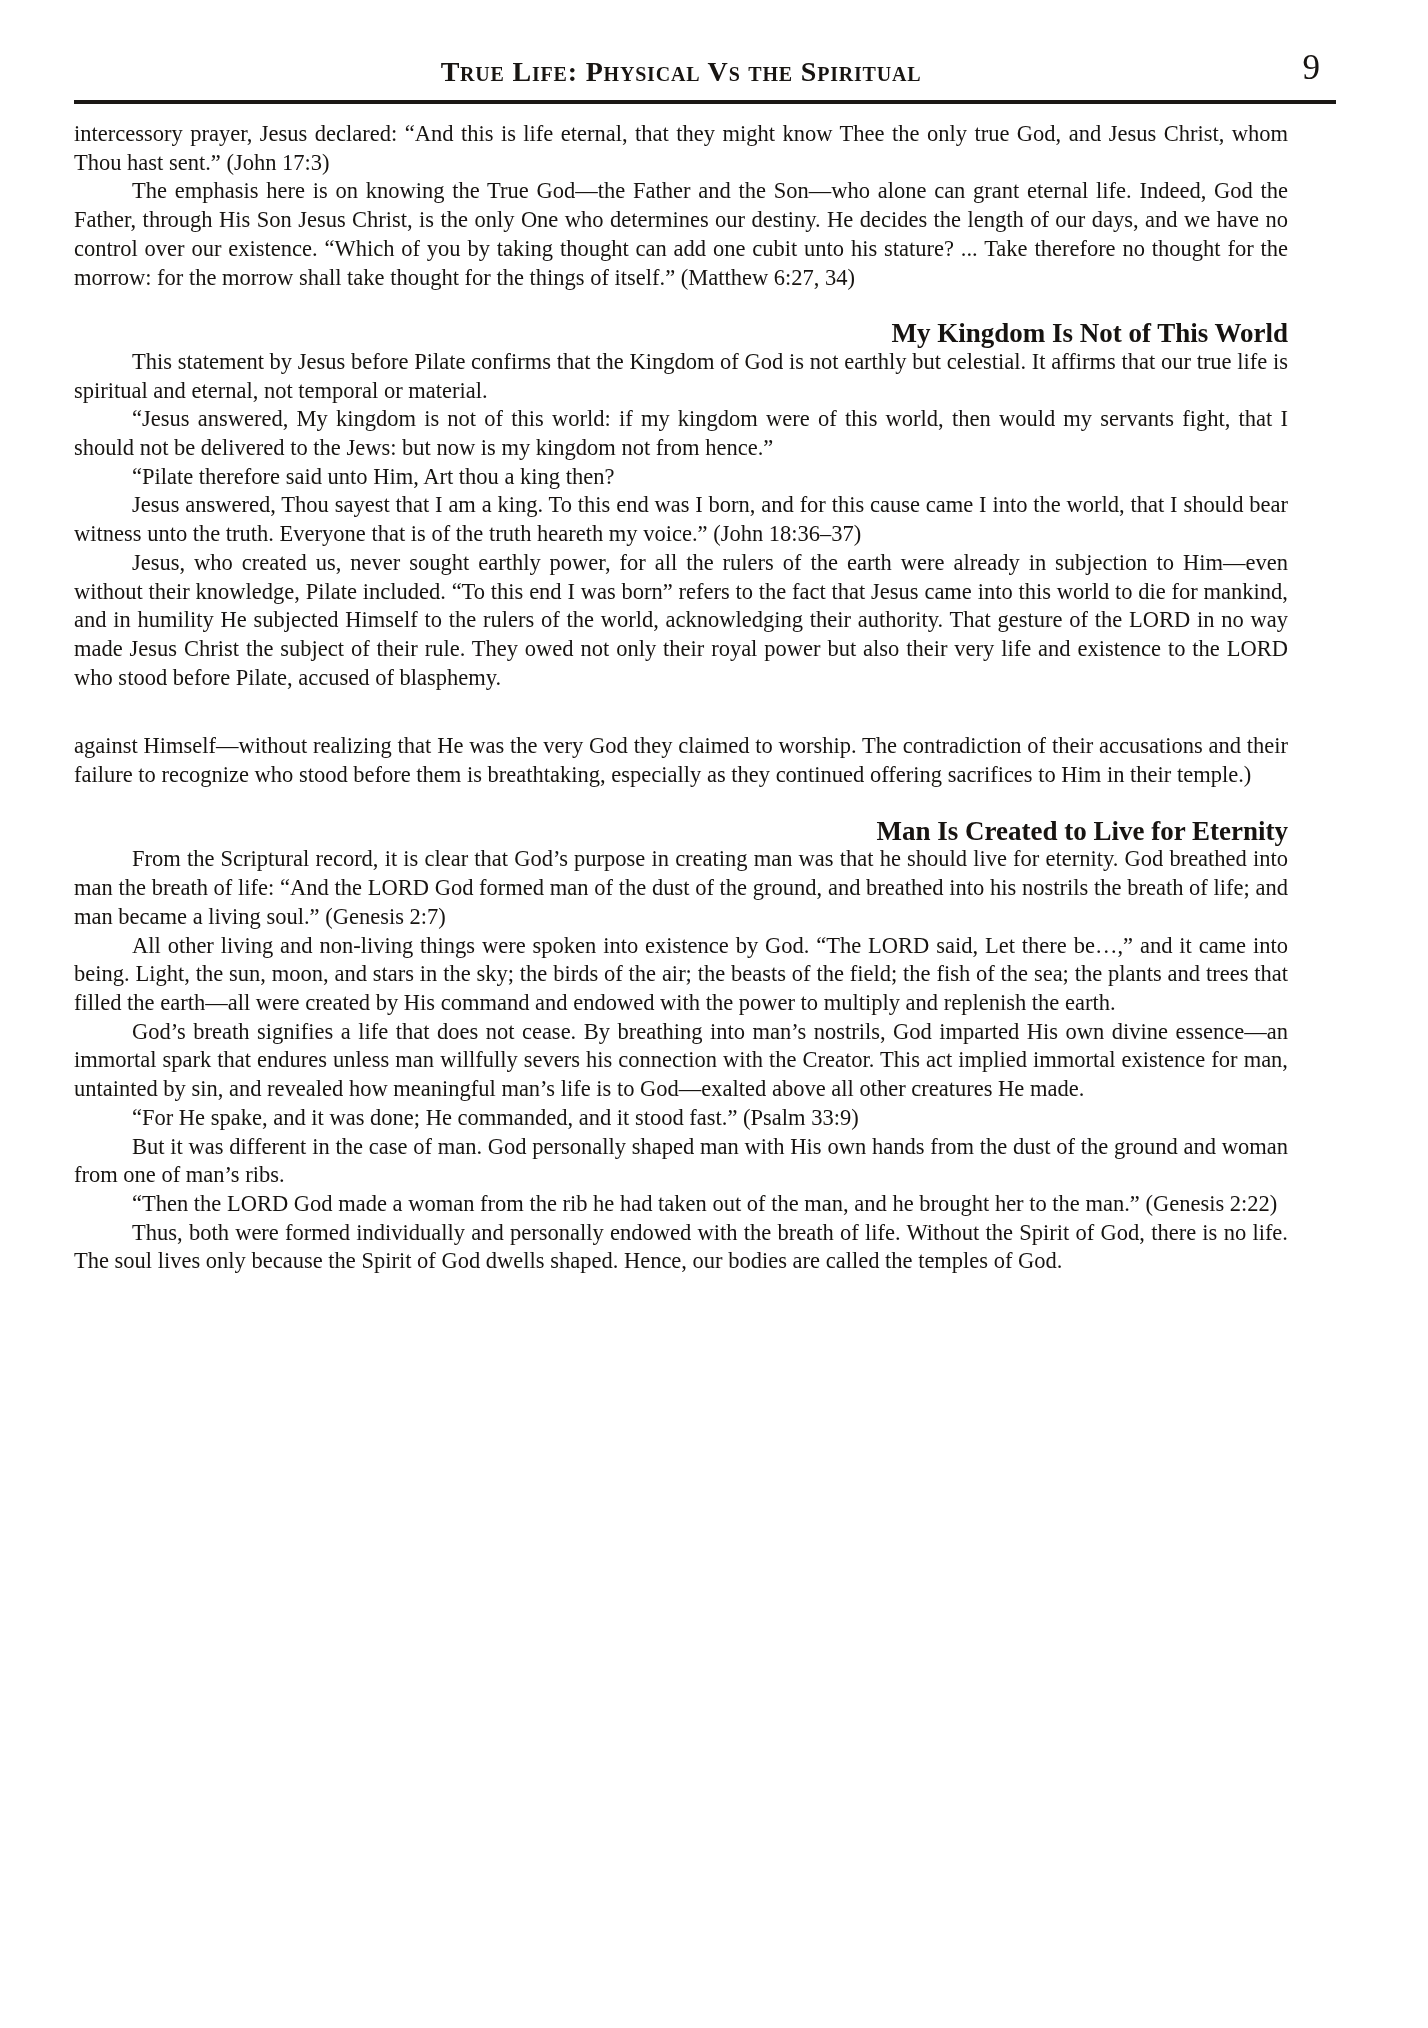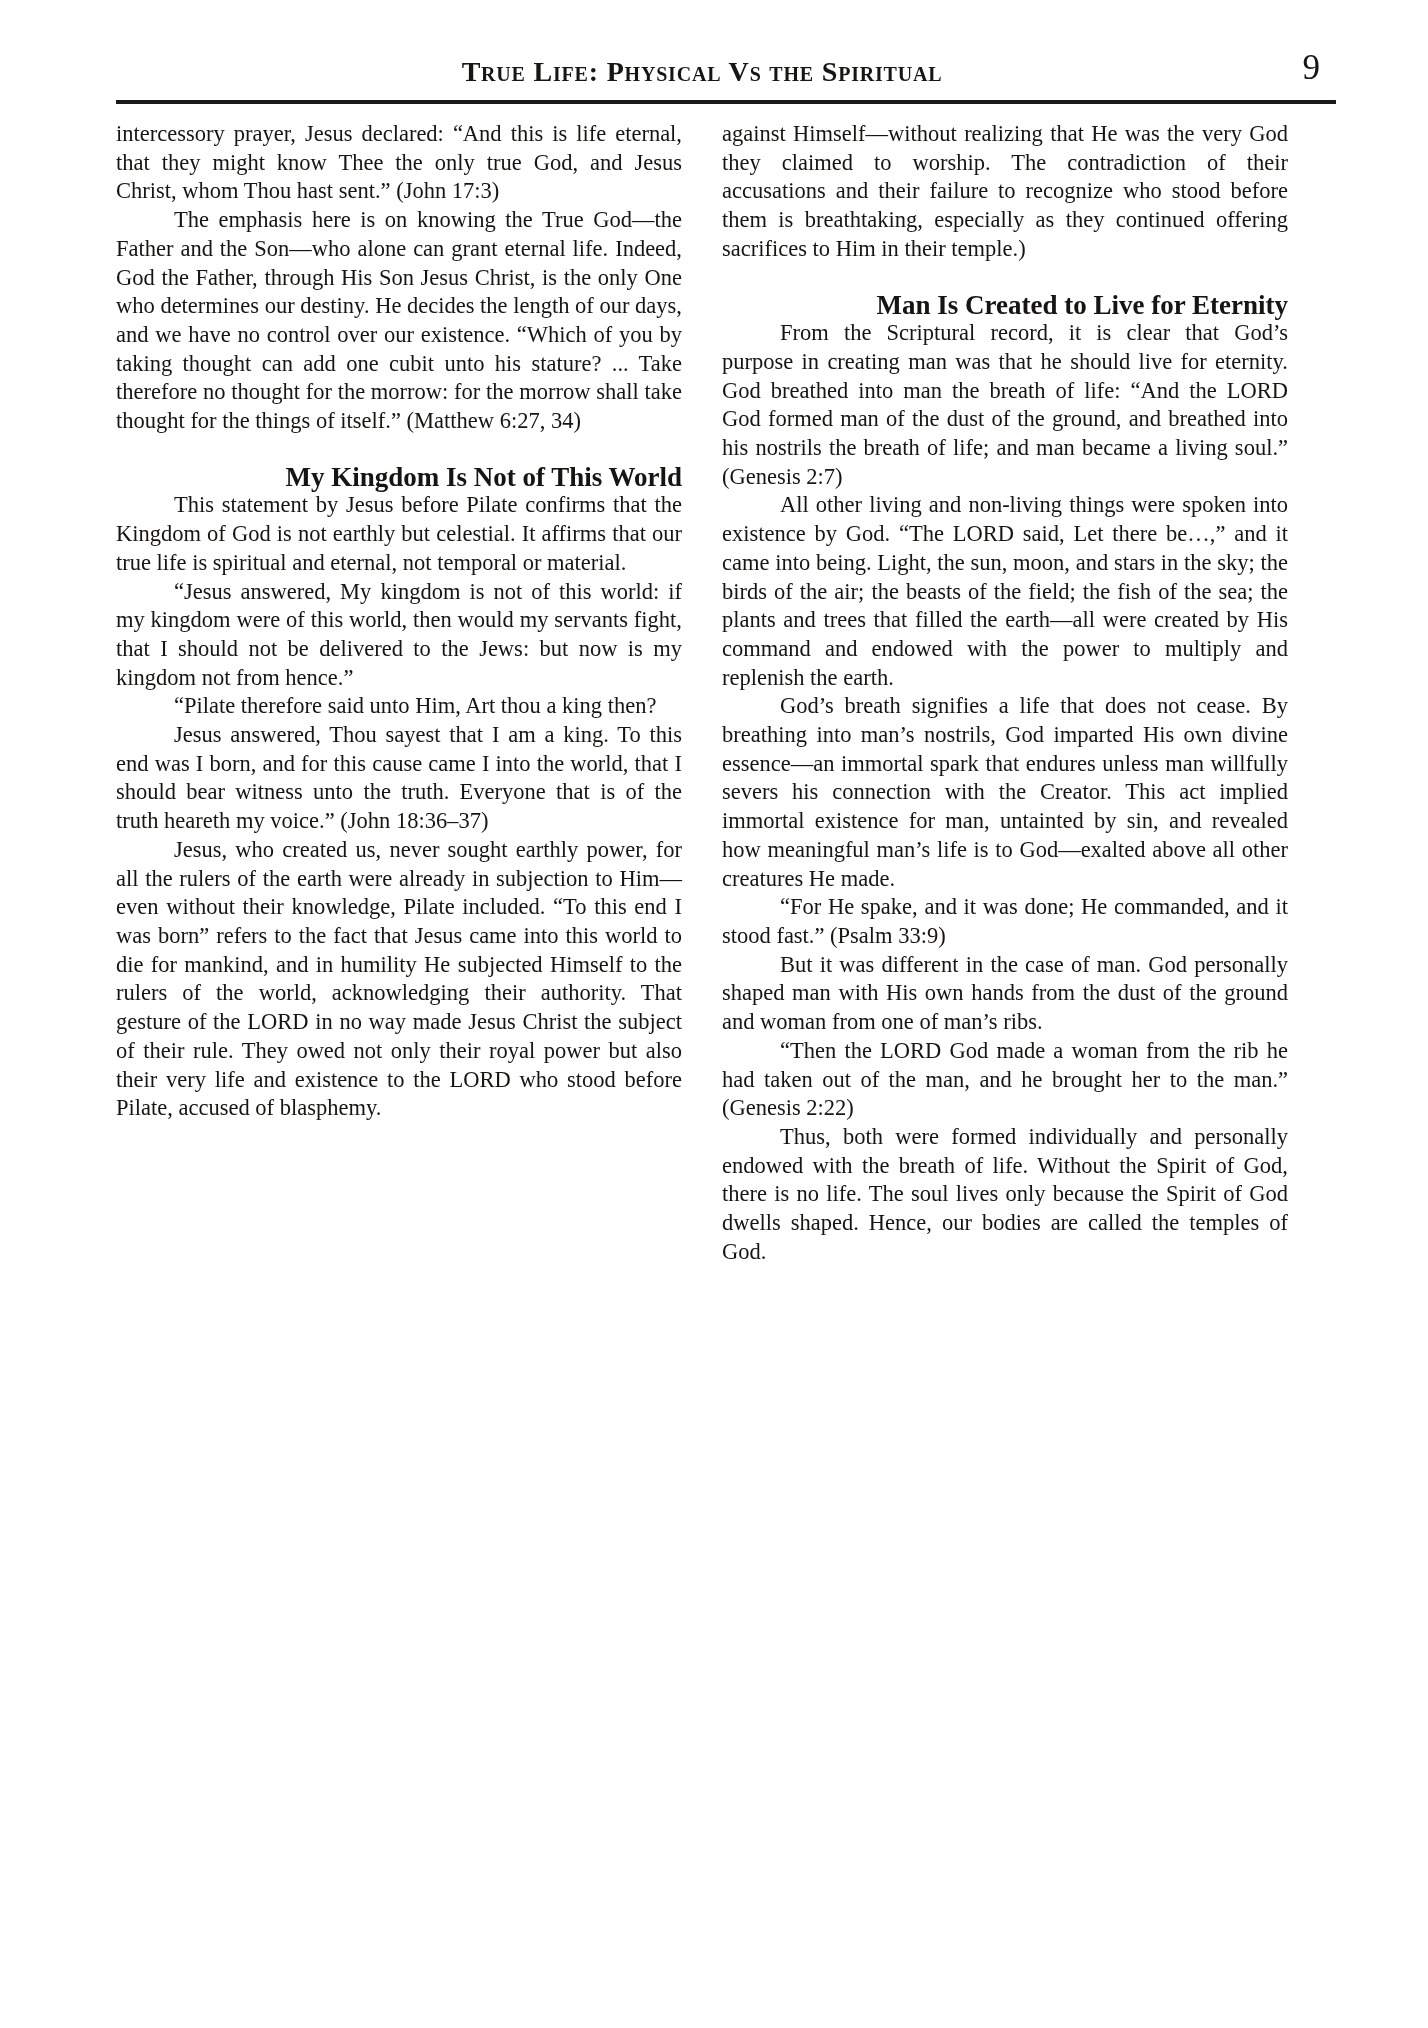--- a/index.html
+++ b/index.html
@@ -8,21 +8,21 @@
     background: #ffffff;
   }
   .page {
     position: relative;
     width: 1428px;
     height: 2028px;
     background: #ffffff;
     color: #161412;
     font-family: "Liberation Serif", "DejaVu Serif", serif;
     box-sizing: border-box;
-    padding: 46px 140px 0 116px;
+    padding: 46px 140px 0 74px;
     overflow: hidden;
   }
   .header {
     position: relative;
     height: 52px;
   }
   .title {
     position: absolute;
     left: 0;
     right: 0;
@@ -44,20 +44,21 @@
   }
   .rule {
     height: 4px;
     background: #1b1815;
     margin: 2px 0 16px 0;
     margin-right: -48px;
   }
   .columns {
     display: flex;
     gap: 40px;
+    flex-direction: column;
   }
   .col {
     flex: 1 1 0;
     font-size: 22.5px;
     line-height: 28.7px;
     text-align: justify;
     color: #171411;
   }
   .col p {
     margin: 0;

